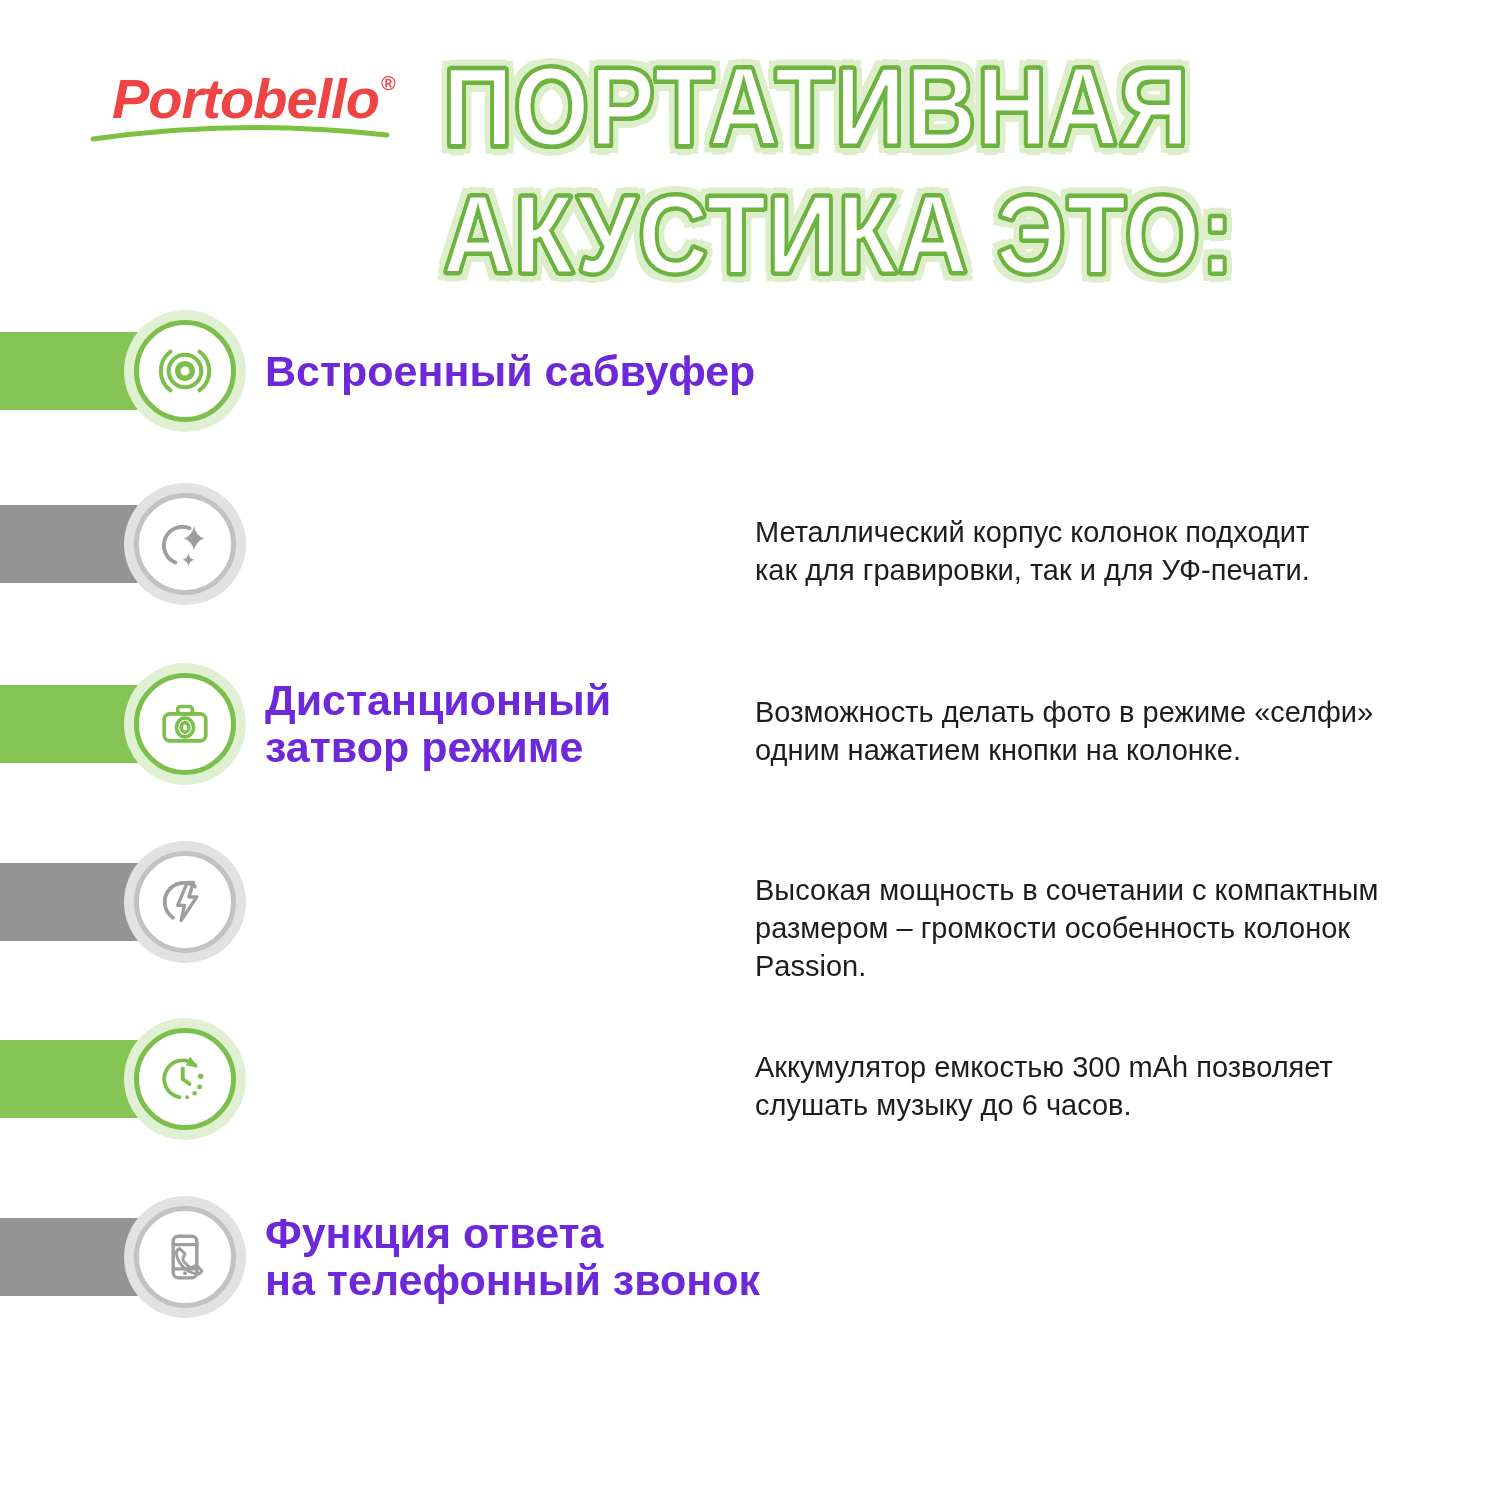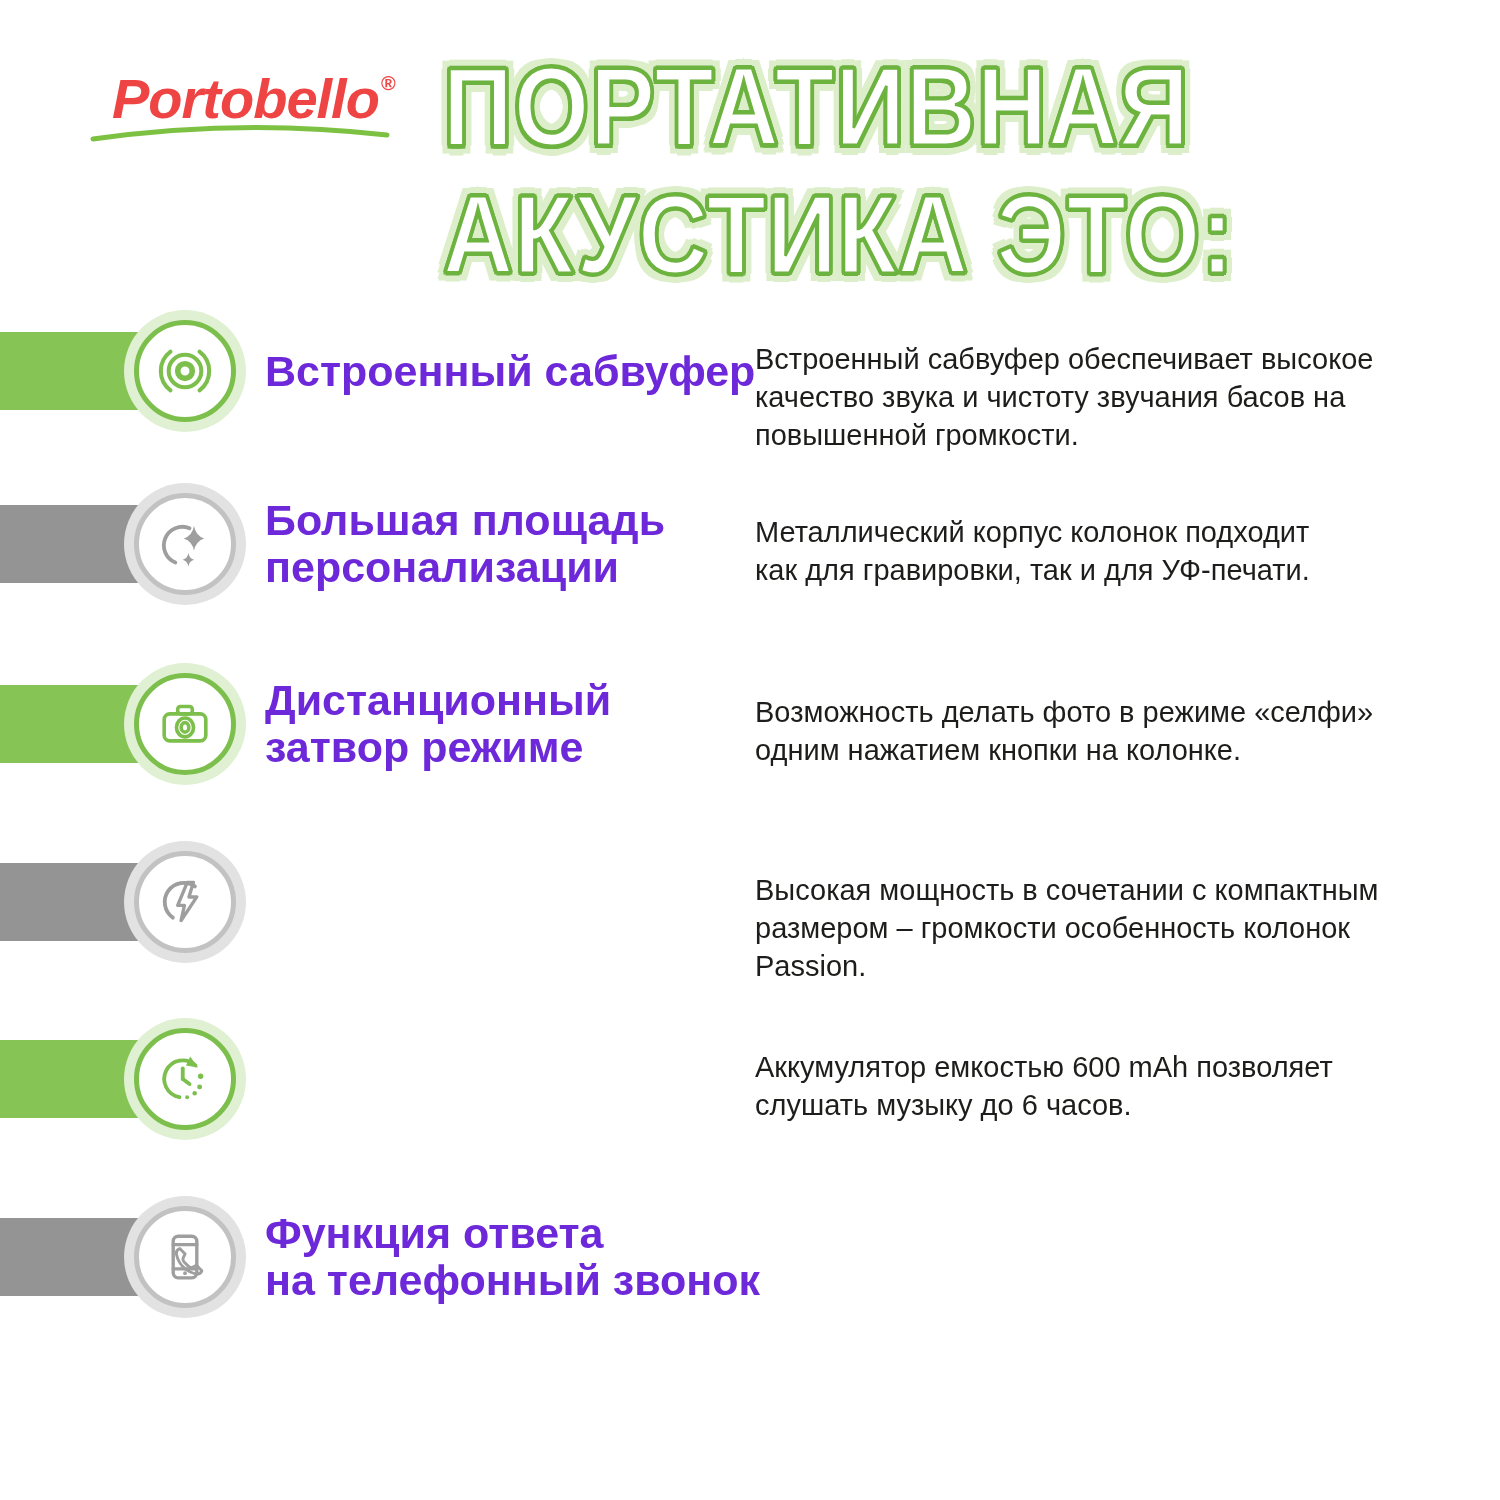--- a/index.html
+++ b/index.html
@@ -89,38 +89,33 @@
     <div class="badge-inner">
       <svg class="icon" viewBox="0 0 64 64" fill="none" stroke="#7cbf4c" stroke-linecap="round">
         <circle cx="32" cy="32" r="6.5" stroke-width="5"></circle>
         <circle cx="32" cy="32" r="14.5" stroke-width="3.6"></circle>
         <path d="M44.9 14.8 A21.5 21.5 0 0 1 44.9 49.2" stroke-width="3.6"></path>
         <path d="M19.1 49.2 A21.5 21.5 0 0 1 19.1 14.8" stroke-width="3.6"></path>
       </svg>
     </div>
   </div>
   <h2 class="feature-title">Встроенный сабвуфер</h2>
-  <p class="feature-desc">Встроенный сабвуфер обеспечивает высокое
-качество звука и чистоту звучания басов на
-повышенной громкости.</p>
 </section>
 
 <section class="row gray" style="top:455px">
   <div class="bar"></div>
   <div class="badge">
     <div class="badge-inner">
       <svg class="icon" viewBox="0 0 64 64" fill="none" stroke-linecap="round">
         <path d="M36 18 A16.5 16.5 0 1 0 23.4 48.5" stroke="#9e9e9e" stroke-width="3.4"></path>
         <path d="M40 16 Q41.5 24.5 49 27 Q41.5 29.5 40 38 Q38.5 29.5 31 27 Q38.5 24.5 40 16 Z" fill="#9e9e9e" stroke="none"></path>
         <path d="M35 40 Q35.8 44.8 40 46 Q35.8 47.2 35 52 Q34.2 47.2 30 46 Q34.2 44.8 35 40 Z" fill="#9e9e9e" stroke="none"></path>
       </svg>
     </div>
   </div>
-  <h2 class="feature-title">Большая площадь
-персонализации</h2>
   <p class="feature-desc">Металлический корпус колонок подходит
 как для гравировки, так и для УФ-печати.</p>
 </section>
 
 <section class="row green" style="top:635px">
   <div class="bar"></div>
   <div class="badge">
     <div class="badge-inner">
       <svg class="icon" viewBox="0 0 64 64" fill="none" stroke="#7cbf4c" stroke-width="3.2" stroke-linecap="round" stroke-linejoin="round">
         <rect x="13.5" y="23" width="37" height="24" rx="5"></rect>
@@ -160,21 +155,21 @@
         <path d="M43.6 21.8 L36.6 11.9 L32.9 19.9 Z" fill="#7cbf4c" stroke="none"></path>
         <path d="M30 32 L30 22.5" stroke-width="3.4"></path>
         <path d="M30 32 L36 36.5" stroke-width="3.4"></path>
         <circle cx="45.9" cy="29.5" r="2.4" fill="#7cbf4c" stroke="none"></circle>
         <circle cx="45" cy="39" r="2.2" fill="#7cbf4c" stroke="none"></circle>
         <circle cx="40.6" cy="44.6" r="2" fill="#7cbf4c" stroke="none"></circle>
         <circle cx="33.9" cy="48.2" r="1.7" fill="#7cbf4c" stroke="none"></circle>
       </svg>
     </div>
   </div>
-  <p class="feature-desc">Аккумулятор емкостью 600 mAh позволяет
+  <p class="feature-desc">Аккумулятор емкостью 300 mAh позволяет
 слушать музыку до 6 часов.</p>
 </section>
 
 <section class="row gray" style="top:1168px">
   <div class="bar"></div>
   <div class="badge">
     <div class="badge-inner">
       <svg class="icon" viewBox="0 0 64 64" fill="none" stroke="#9e9e9e" stroke-width="3" stroke-linecap="round" stroke-linejoin="round">
         <rect x="21.5" y="13.5" width="21" height="37" rx="4.5"></rect>
         <line x1="21.5" y1="21" x2="42.5" y2="21"></line>

